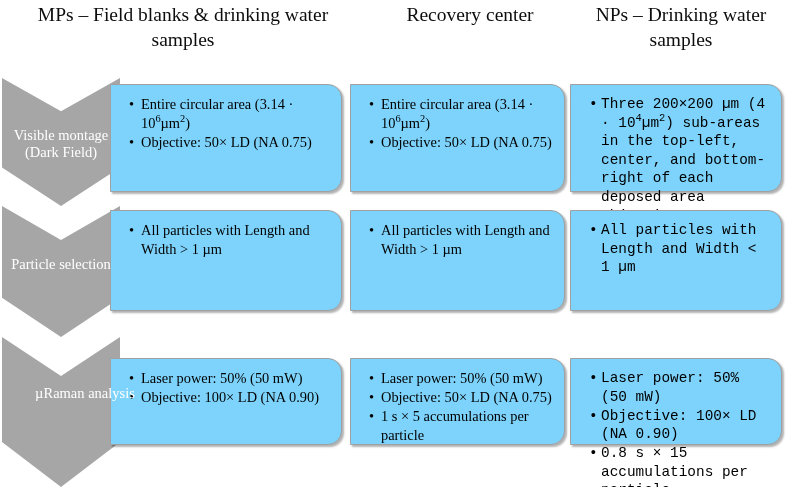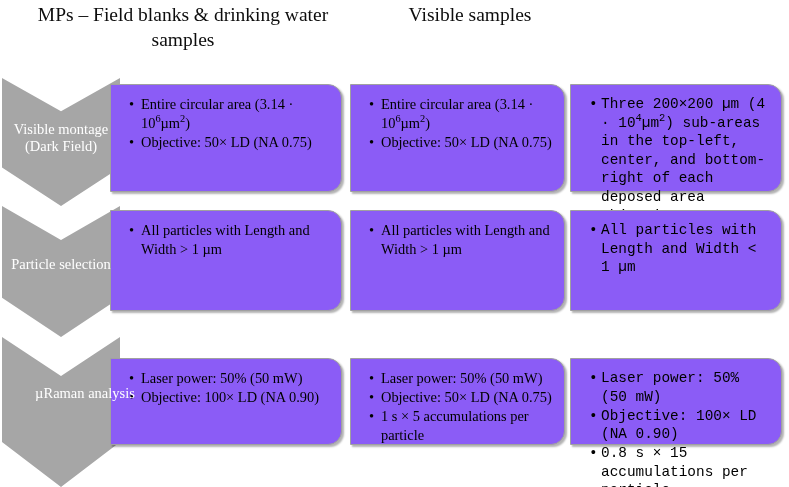--- a/index.html
+++ b/index.html
@@ -64,28 +64,28 @@
   .chevron-label {
     position: absolute;
     left: 0;
     width: 118px;
     text-align: center;
     color: #ffffff;
     font-size: 14.5px;
     line-height: 17px;
     z-index: 2;
   }
-  #row-0 .chevron-label { top: 43px; }
+  #row-0 .chevron-label { top: 49px; }
   #row-1 .chevron-label { top: 50px; }
   #row-2 .chevron-label { top: 48px; margin-left: 24px; }
 
   
   .box {
     position: absolute;
-    background: #8b5cf6;
+    background: #7dd3fc;
     border: 1px solid #a0a0a0;
     border-radius: 0 14px 14px 0;
     box-shadow: 2px 2px 2px rgba(0,0,0,0.30);
     box-sizing: border-box;
     padding: 10px 10px 6px 16px;
   }
   #row-0 .box { top: 6px;  height: 108px; }
   #row-1 .box { top: 4px;  height: 101px; }
   #row-2 .box { top: 21px;  height: 87px; }
 
@@ -112,21 +112,22 @@
     top: 0;
     font-size: 14.4px;
   }
   sup { font-size: 0.72em; vertical-align: super; line-height: 0; }
 </style>
 </head>
 <body>
 
 <div class="headers">
   <div class="col-header" id="hdr-0">MPs – Field blanks &amp; drinking water samples</div>
-  <div class="col-header" id="hdr-1">Visible samples</div>
+  <div class="col-header" id="hdr-1">Recovery center</div>
+  <div class="col-header" id="hdr-2">NPs – Drinking water samples</div>
 </div>
 
 <div class="row" id="row-0">
   <div class="chevron">
     <div class="chevron-shape"></div>
     <div class="chevron-label">Visible montage (Dark Field)</div>
   </div>
   <div class="box c0">
     <ul class="bullets">
         <li>Entire circular area (3.14 · 10<sup>6</sup>µm<sup>2</sup>)</li>

